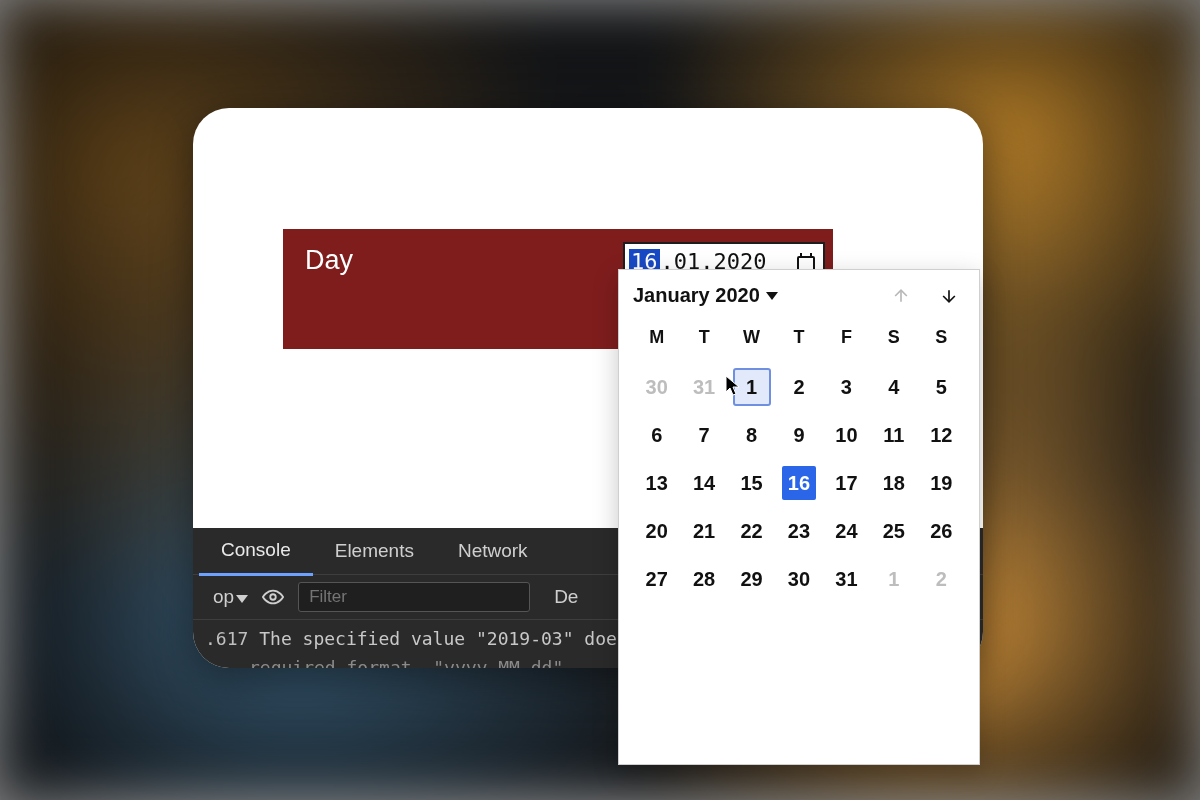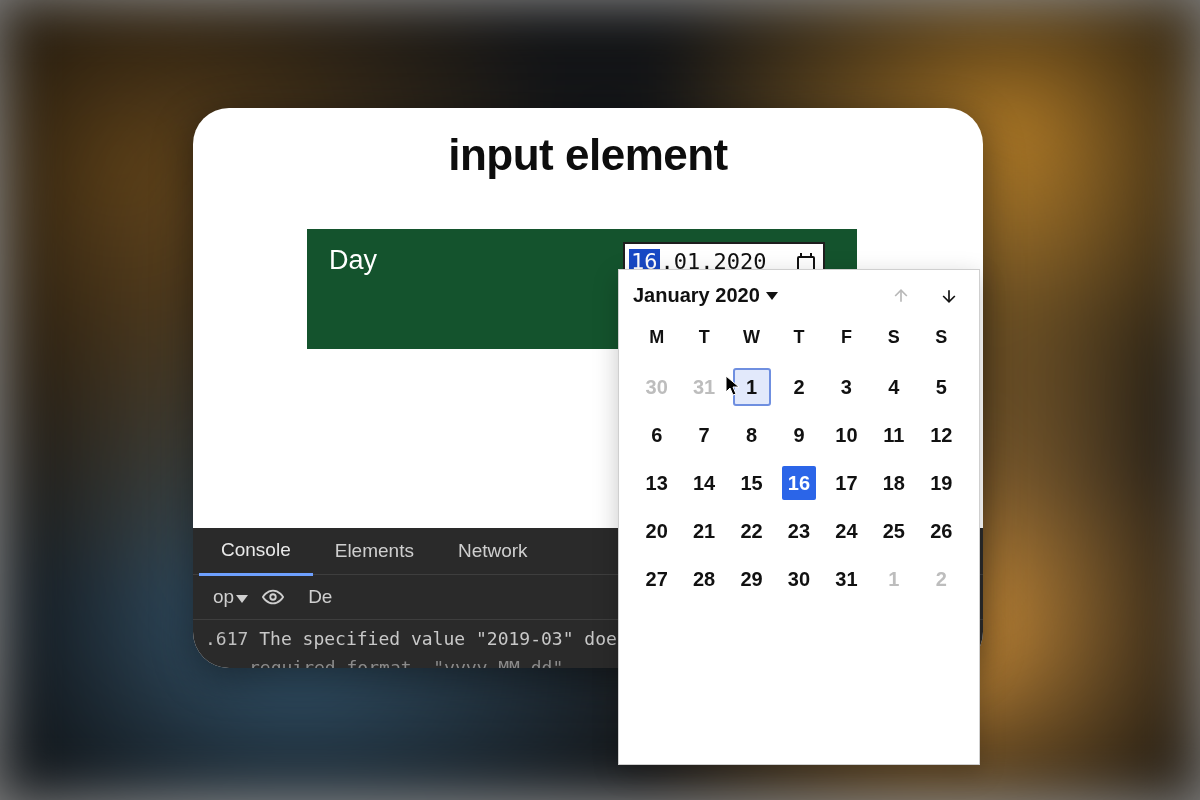--- a/index.html
+++ b/index.html
@@ -10,21 +10,21 @@
       radial-gradient(circle at 80% 80%, #d4933a 0%, transparent 30%),
       radial-gradient(circle at 25% 80%, #3a5f7a 0%, transparent 35%),
       radial-gradient(circle at 55% 50%, #121417 0%, transparent 45%),
       #1a1c1f;
     filter:blur(26px);}
   .vignette{position:absolute;inset:0;box-shadow:inset 0 0 180px 60px rgba(0,0,0,.55);}
   
   .card{position:absolute;left:193px;top:108px;width:790px;height:560px;background:#fff;border-radius:36px;overflow:hidden;box-shadow:0 10px 40px rgba(0,0,0,.45);}
   .title{position:absolute;left:0;right:0;top:22px;text-align:center;font-size:44px;font-weight:800;color:#0d0d0d;letter-spacing:-.5px;}
   
-  .panel{position:absolute;left:90px;top:121px;width:550px;height:120px;background:#14532d;margin-left:24px;}
+  .panel{position:absolute;left:90px;top:121px;width:550px;height:120px;background:#7f1d1d;}
   .panel-label{position:absolute;left:22px;top:16px;color:#fff;font-size:27px;font-weight:400;}
   
   .date-wrap{position:absolute;left:430px;top:134px;width:198px;height:35px;background:#fff;border:2px solid #1e1e1e;display:flex;align-items:center;font-family:"Menlo","Consolas",monospace;font-size:22px;color:#111;}
   .date-day{background:#1849c5;color:#fff;padding:0 2px;margin-left:4px;}
   .date-rest{margin-left:1px;}
   .date-icon{margin-left:auto;margin-right:8px;width:18px;height:18px;position:relative;}
   .date-icon::before{content:"";position:absolute;inset:3px 0 0 0;border:2px solid #111;border-radius:2px;}
   .date-icon::after{content:"";position:absolute;left:3px;right:3px;top:0;height:4px;border-left:2px solid #111;border-right:2px solid #111;}
   
   .picker{position:absolute;left:618px;top:269px;width:362px;height:496px;background:#fff;border:1px solid #cfcfcf;box-shadow:0 8px 24px rgba(0,0,0,.22);z-index:5;padding:14px 14px 8px 14px;box-sizing:border-box;}
@@ -62,21 +62,20 @@
   .console-line .tail{color:#8fb7ff;text-decoration:underline;float:right;margin-right:10px;}
   .console-sub{padding:0 12px 8px 56px;font-family:Menlo,Consolas,monospace;font-size:18px;color:#8a8a8a;}
 </style>
 </head>
 <body>
 
 <div class="bg"></div>
 <div class="vignette"></div>
 
 <div class="card">
-  <div class="title">input element</div>
 
   <div class="panel">
     <div class="panel-label">Day</div>
   </div>
 
   <div class="date-wrap">
     <span class="date-day">16</span>
     <span class="date-rest">.01.2020</span>
     <span class="date-icon"></span>
   </div>
@@ -88,20 +87,21 @@
       <div class="tab">Network</div>
     </div>
     <div class="subbar">
       <span class="sub-txt"><span>op</span><span class="tri-down"></span></span>
       <span class="eye">
         <svg viewBox="0 0 24 24" fill="none" stroke="#cfcfcf" stroke-width="2">
             <path d="M1 12s4-7 11-7 11 7 11 7-4 7-11 7S1 12 1 12z"></path>
             <circle cx="12" cy="12" r="3"></circle>
           </svg>
       </span>
+      <input class="filter" placeholder="Filter" style="">
       <span class="sub-right">De</span>
     </div>
     <div class="console-line">
       <span class="ts">.617</span>
       <span>The specified value </span><span>"2019-03"</span><span> does</span>
       <span class="tail">0</span>
     </div>
     <div class="console-sub">required format, "yyyy-MM-dd"</div>
   </div>
 </div>

